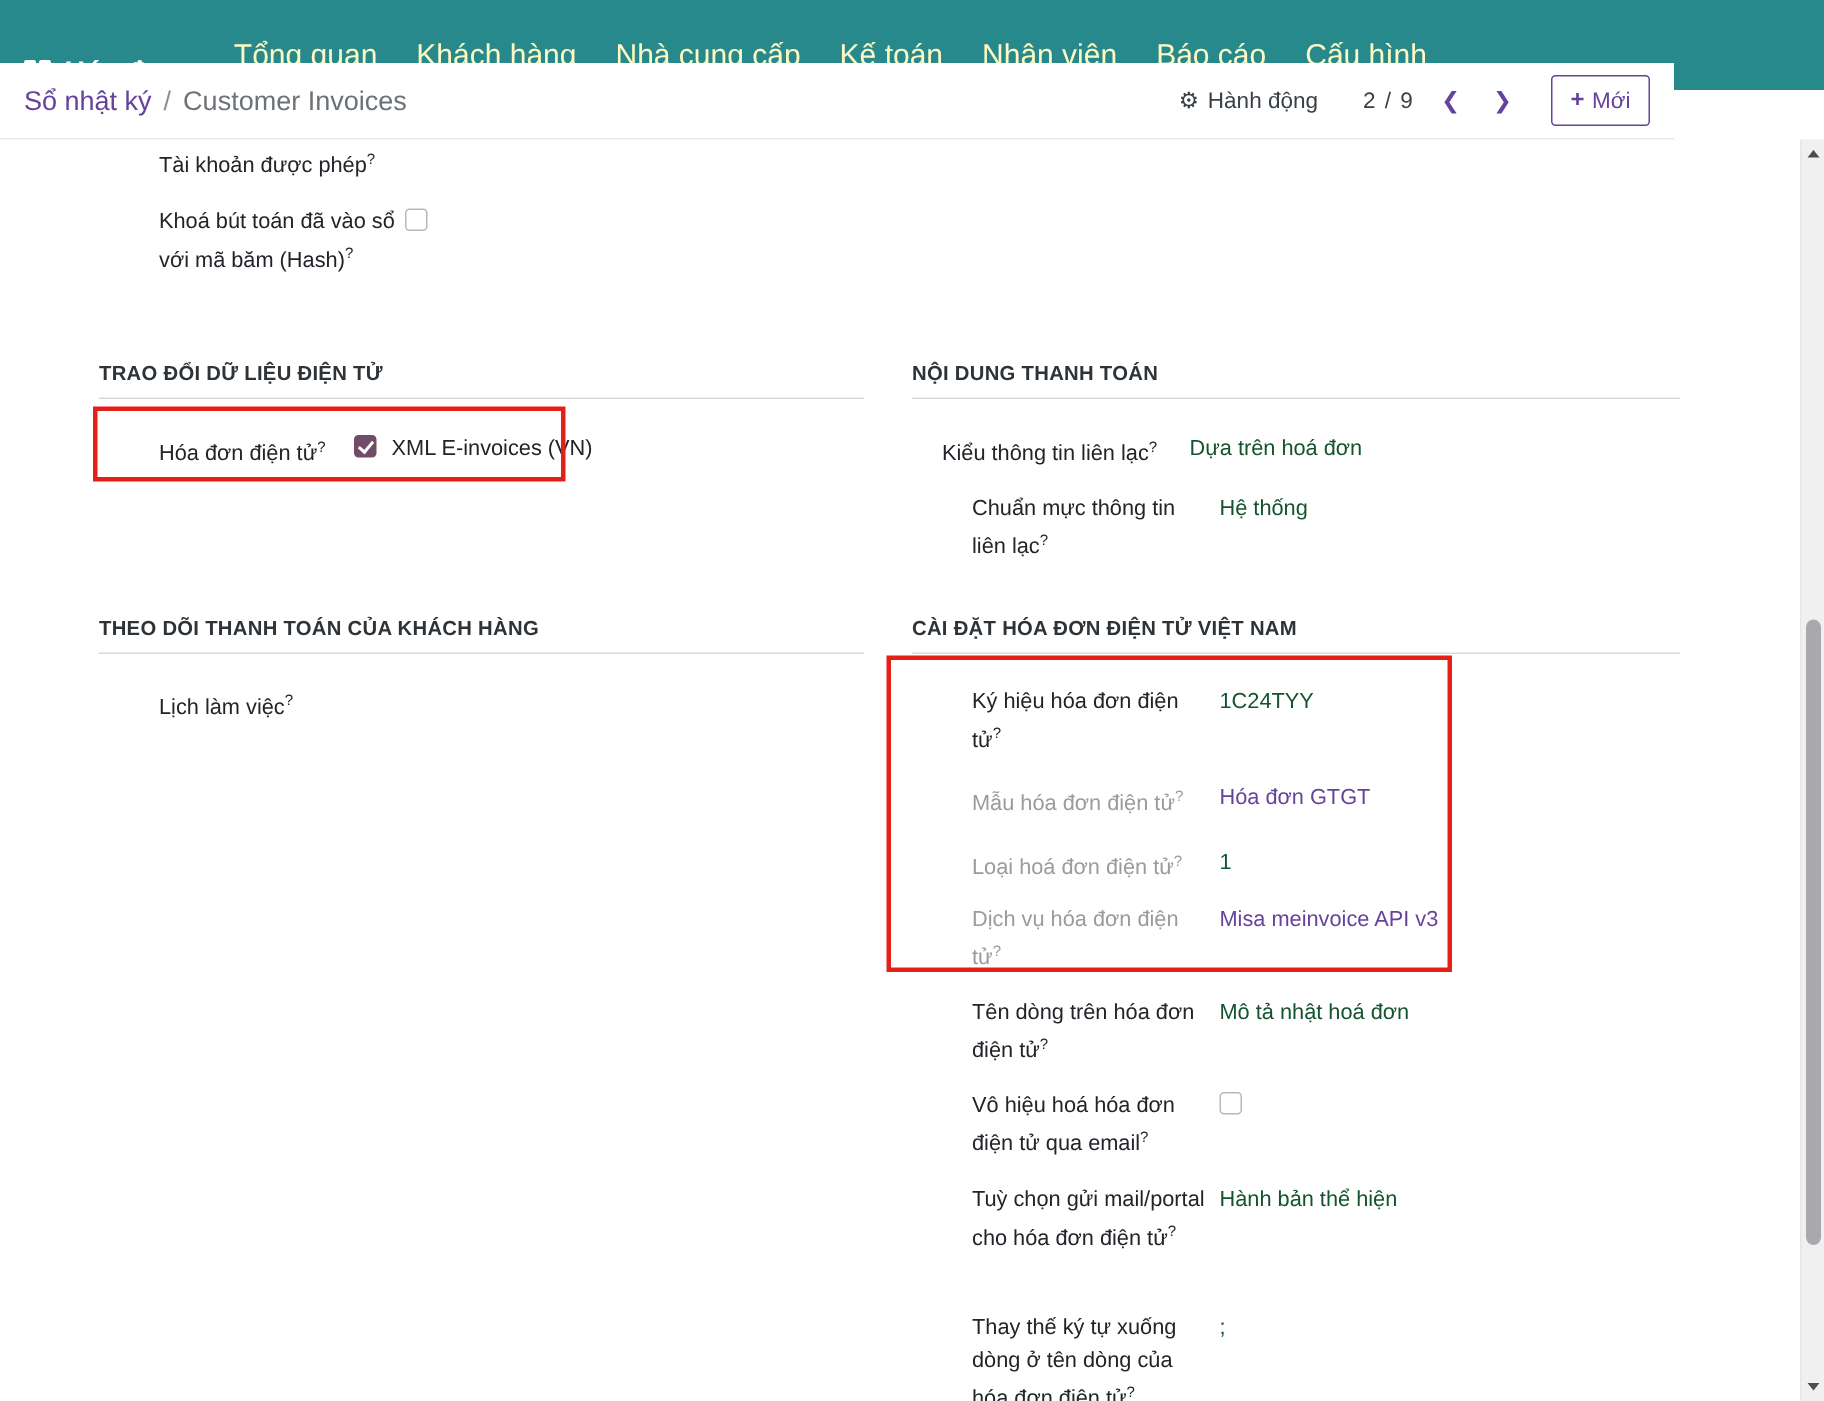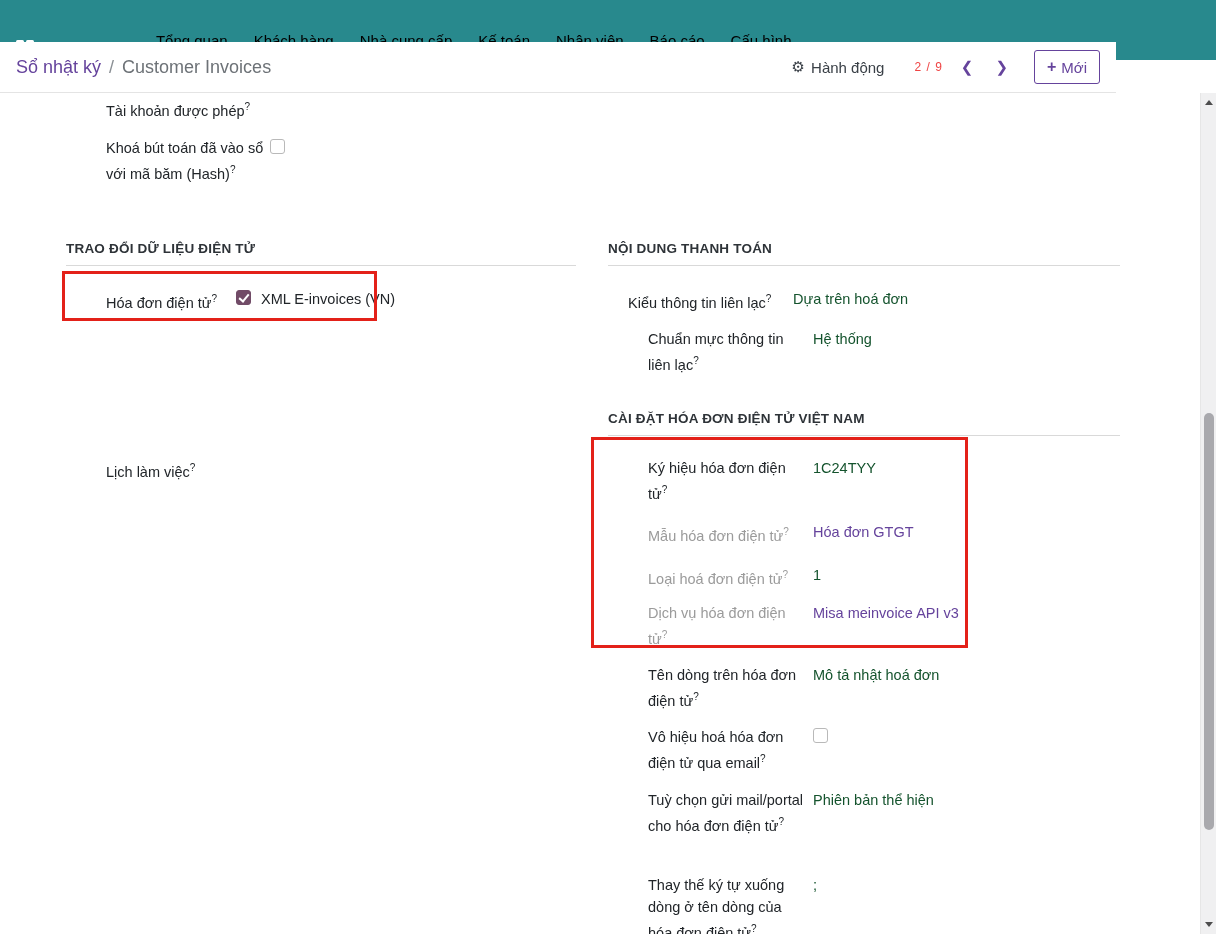--- a/index.html
+++ b/index.html
@@ -6,35 +6,35 @@
   html,body { width:1216px; height:934px; overflow:hidden; background:#fff;
     font-family:"Liberation Sans","DejaVu Sans",sans-serif; color:#212529; }
 
   
   .topnav { position:absolute; left:0; top:0; width:1216px; height:60px;
     background:#28898d; display:flex; align-items:flex-end; padding:0 16px; }
   .brand { display:flex; align-items:center; gap:9px; margin-right:22px; cursor:pointer; }
   .grid-icon { display:grid; grid-template-columns:8px 8px; grid-template-rows:8px 8px; gap:2px; }
   .grid-icon span { background:#fff; border-radius:1.5px; }
   .app-name { color:#fff; font-size:19px; font-weight:700; }
-  .nav-item { color:#000000; font-size:15px; padding:11px 13px; cursor:pointer; text-decoration:none; }
+  .nav-item { color:#fef9c3; font-size:20px; padding:11px 13px; cursor:pointer; text-decoration:none; }
 
   
   .control-panel { position:absolute; left:0; top:42px; width:1116px; height:51px;
     background:#fff; border-bottom:1px solid #e4e4e4; display:flex;
     align-items:center; justify-content:space-between; padding:0 16px; }
   .breadcrumb { font-size:18px; display:flex; align-items:center; gap:8px; }
   .bc-parent { color:#65439c; cursor:pointer; text-decoration:none; }
   .bc-sep { color:#8a8f94; }
   .bc-current { color:#6d7277; }
   .cp-right { display:flex; align-items:center; }
   .action-btn { display:flex; align-items:center; gap:6px; background:none; border:none;
     font-size:15px; color:#3a4047; cursor:pointer; font-family:inherit; }
   .gear { font-size:15px; color:#3a4047; }
-  .pager { font-size:12px; color:#ef4444; margin-left:30px; letter-spacing:1px; }
+  .pager { font-size:15px; color:#404040; margin-left:30px; letter-spacing:1px; }
   .chev { background:none; border:none; color:#65439c; font-size:15px; font-weight:700;
     cursor:pointer; margin-left:14px; padding:4px; font-family:inherit; }
   .new-btn { margin-left:22px; background:#fff; border:1px solid #65439c; border-radius:3px;
     color:#65439c; font-size:15px; padding:7px 12px; cursor:pointer; display:flex;
     align-items:center; gap:5px; font-family:inherit; }
   .new-btn .plus { font-weight:700; font-size:16px; }
 
   
   .sheet { position:absolute; left:0; top:93px; width:1200px; height:841px; background:#fff; }
   .row { position:absolute; font-size:14.5px;margin-left:40px; }
@@ -126,20 +126,21 @@
   </div>
 
   <div class="section-title" style="left:66px; top:148px;">TRAO ĐỔI DỮ LIỆU ĐIỆN TỬ</div>
 
   <div class="row" style="left:66px; top:195px;">
     <span class="lbl" style="width:auto;"><span>Hóa đơn điện tử</span><sup>?</sup></span>
     <span class="cb checked cb-inline" style="left:130px;"></span>
     <span class="cb-option" style="left:155px; top:0;">XML E-invoices (VN)</span>
   </div>
 
+  <div class="section-title" style="left:66px; top:318px;">THEO DÕI THANH TOÁN CỦA KHÁCH HÀNG</div>
 
   <div class="row" style="left:66px; top:364px;">
     <span class="lbl"><span>Lịch làm việc</span><sup>?</sup></span>
     <span class="val"></span>
   </div>
 
   <div class="section-title" style="left:608px; top:148px; width:512px;">NỘI DUNG THANH TOÁN</div>
 
   <div class="row" style="left:588px; top:195px;">
     <span class="lbl"><span>Kiểu thông tin liên lạc</span><sup>?</sup></span>
@@ -171,21 +172,21 @@
   <div class="row" style="left:608px; top:571px;">
     <span class="lbl"><span>Tên dòng trên hóa đơn điện tử</span><sup>?</sup></span>
     <span class="val">Mô tả nhật hoá đơn</span>
   </div>
   <div class="row" style="left:608px; top:633px;">
     <span class="lbl"><span>Vô hiệu hoá hóa đơn điện tử qua email</span><sup>?</sup></span>
     <span class="cb cb-inline" style="left:165px;"></span>
   </div>
   <div class="row" style="left:608px; top:696px;">
     <span class="lbl"><span>Tuỳ chọn gửi mail/portal cho hóa đơn điện tử</span><sup>?</sup></span>
-    <span class="val">Phiên bản thể hiện</span>
+    <span class="val">Hành bản thể hiện</span>
   </div>
   <div class="row" style="left:608px; top:781px;">
     <span class="lbl"><span>Thay thế ký tự xuống dòng ở tên dòng của hóa đơn điện tử</span><sup>?</sup></span>
     <span class="val">;</span>
   </div>
 
   <div class="annotation" style="left:62px; top:178px; width:315px; height:50px;"></div>
   <div class="annotation" style="left:591px; top:344px; width:377px; height:211px;"></div>
 </div>
 

